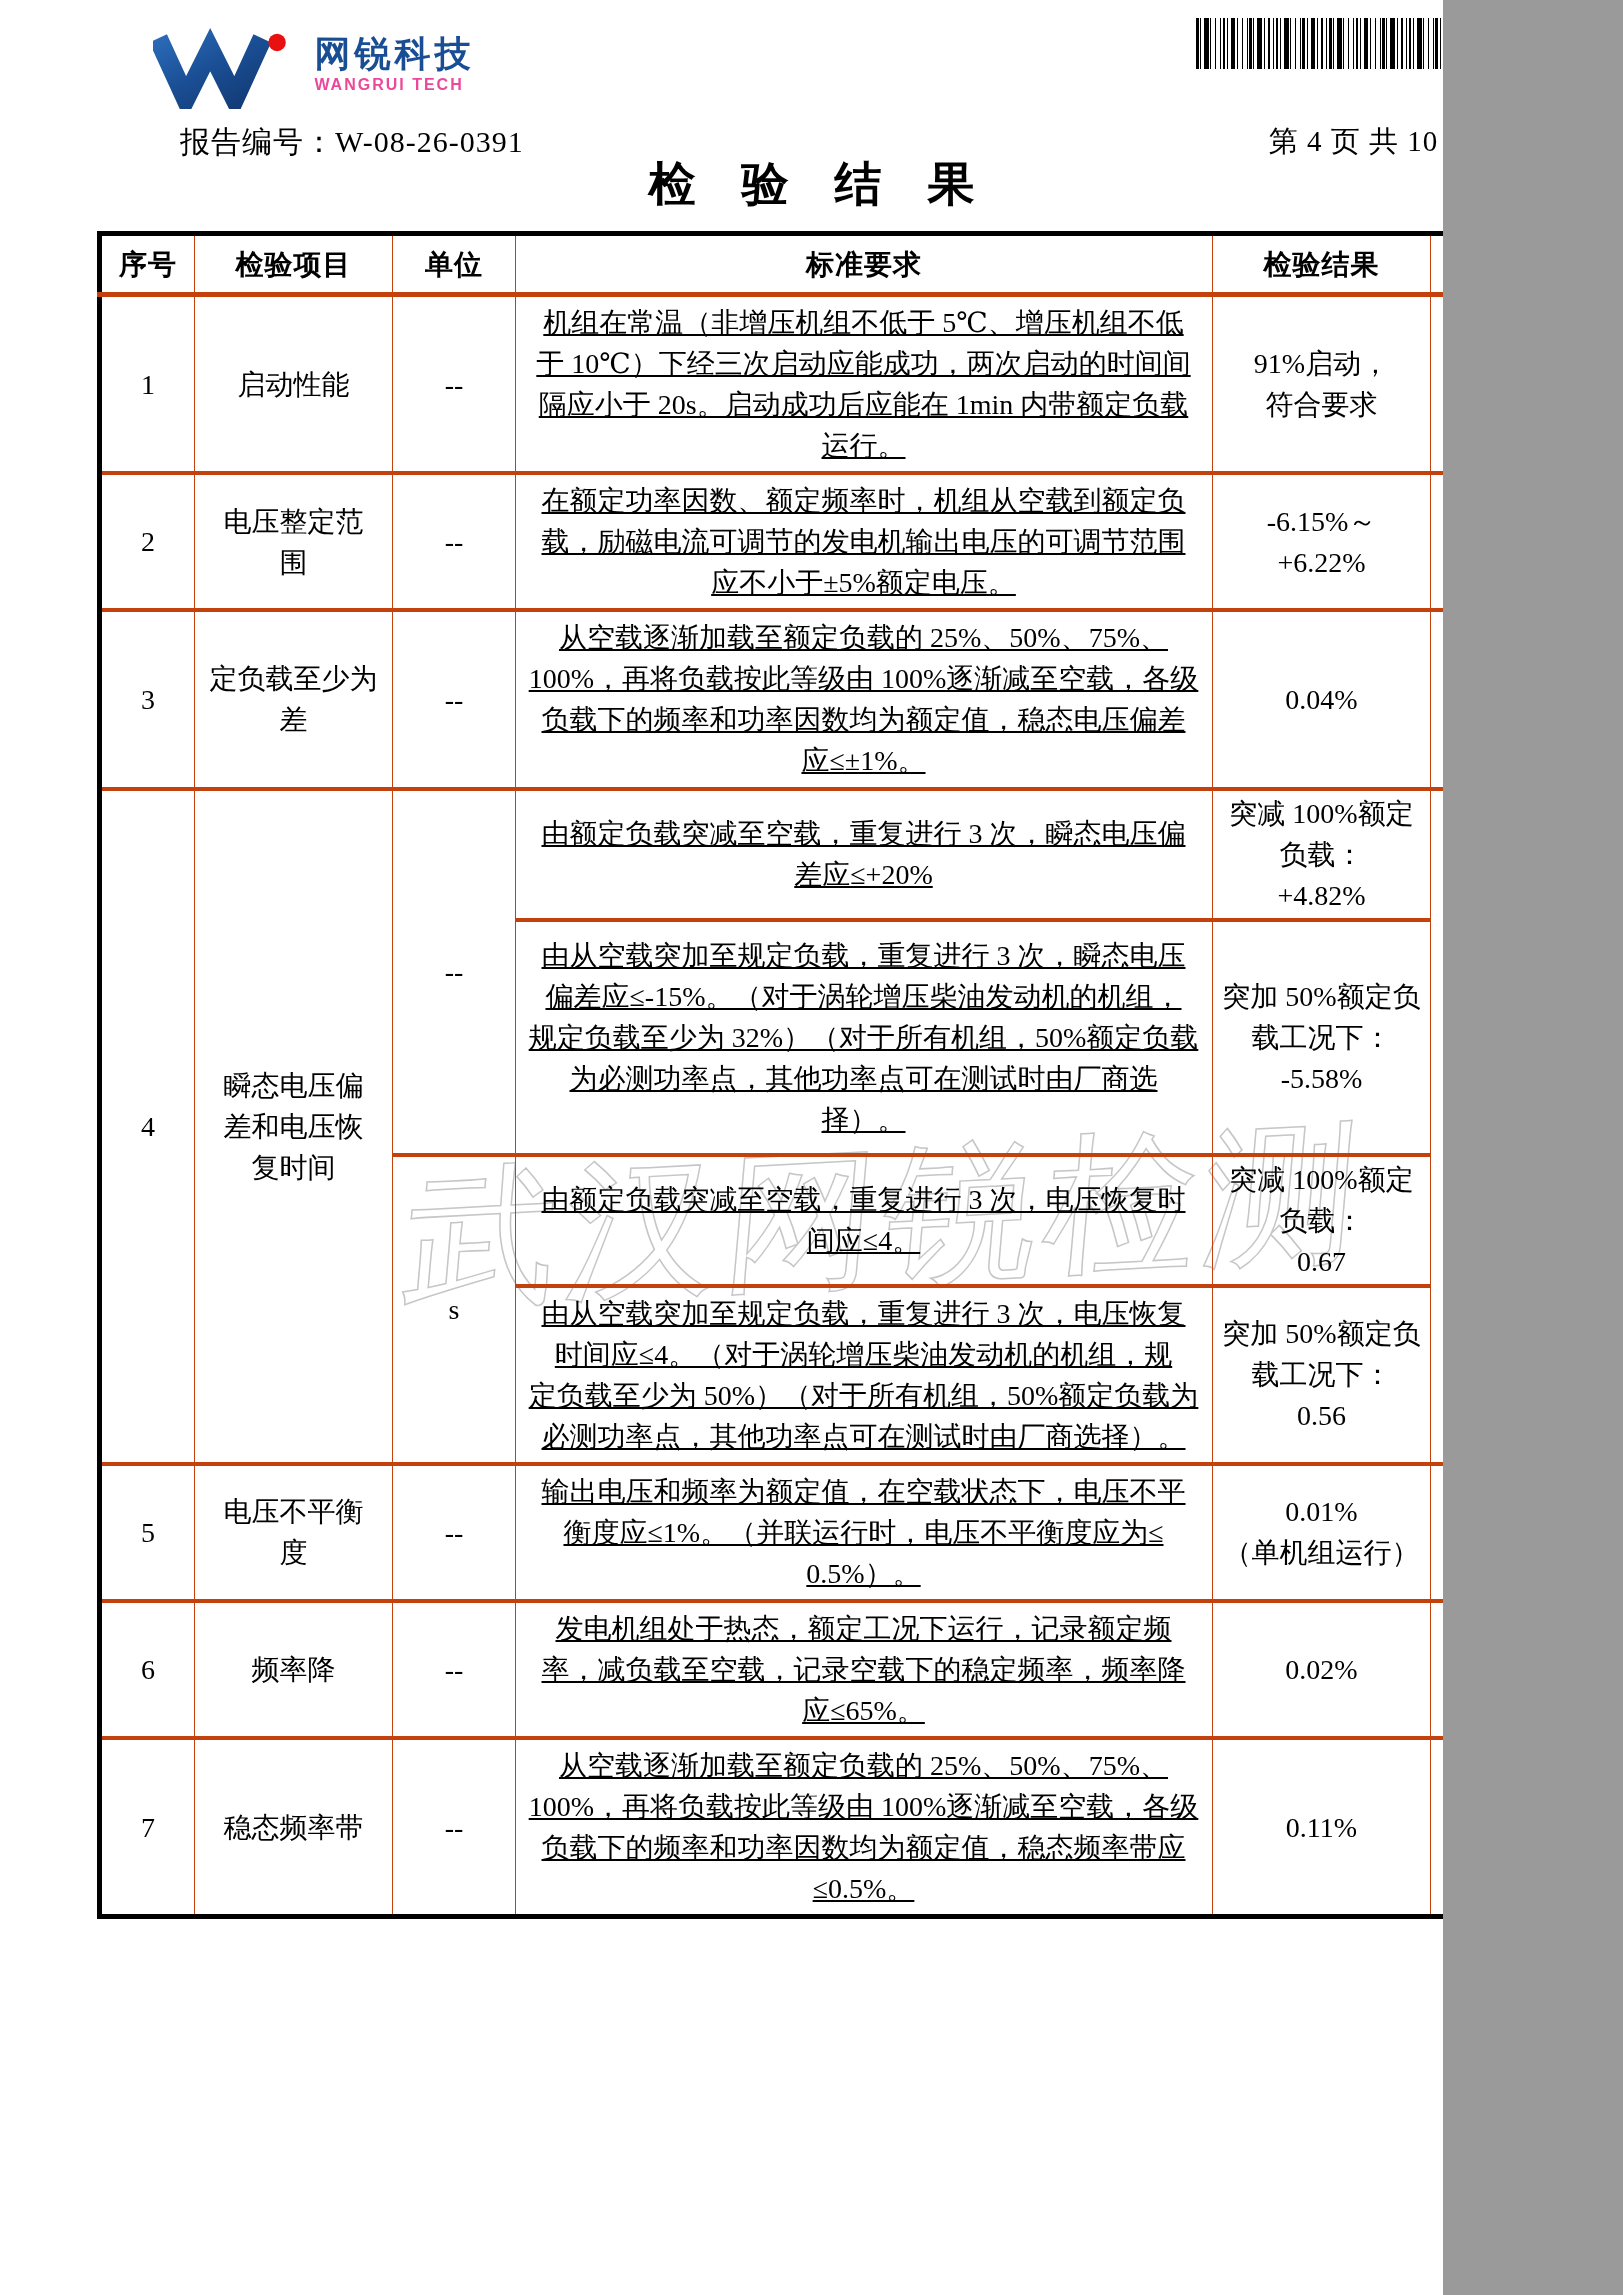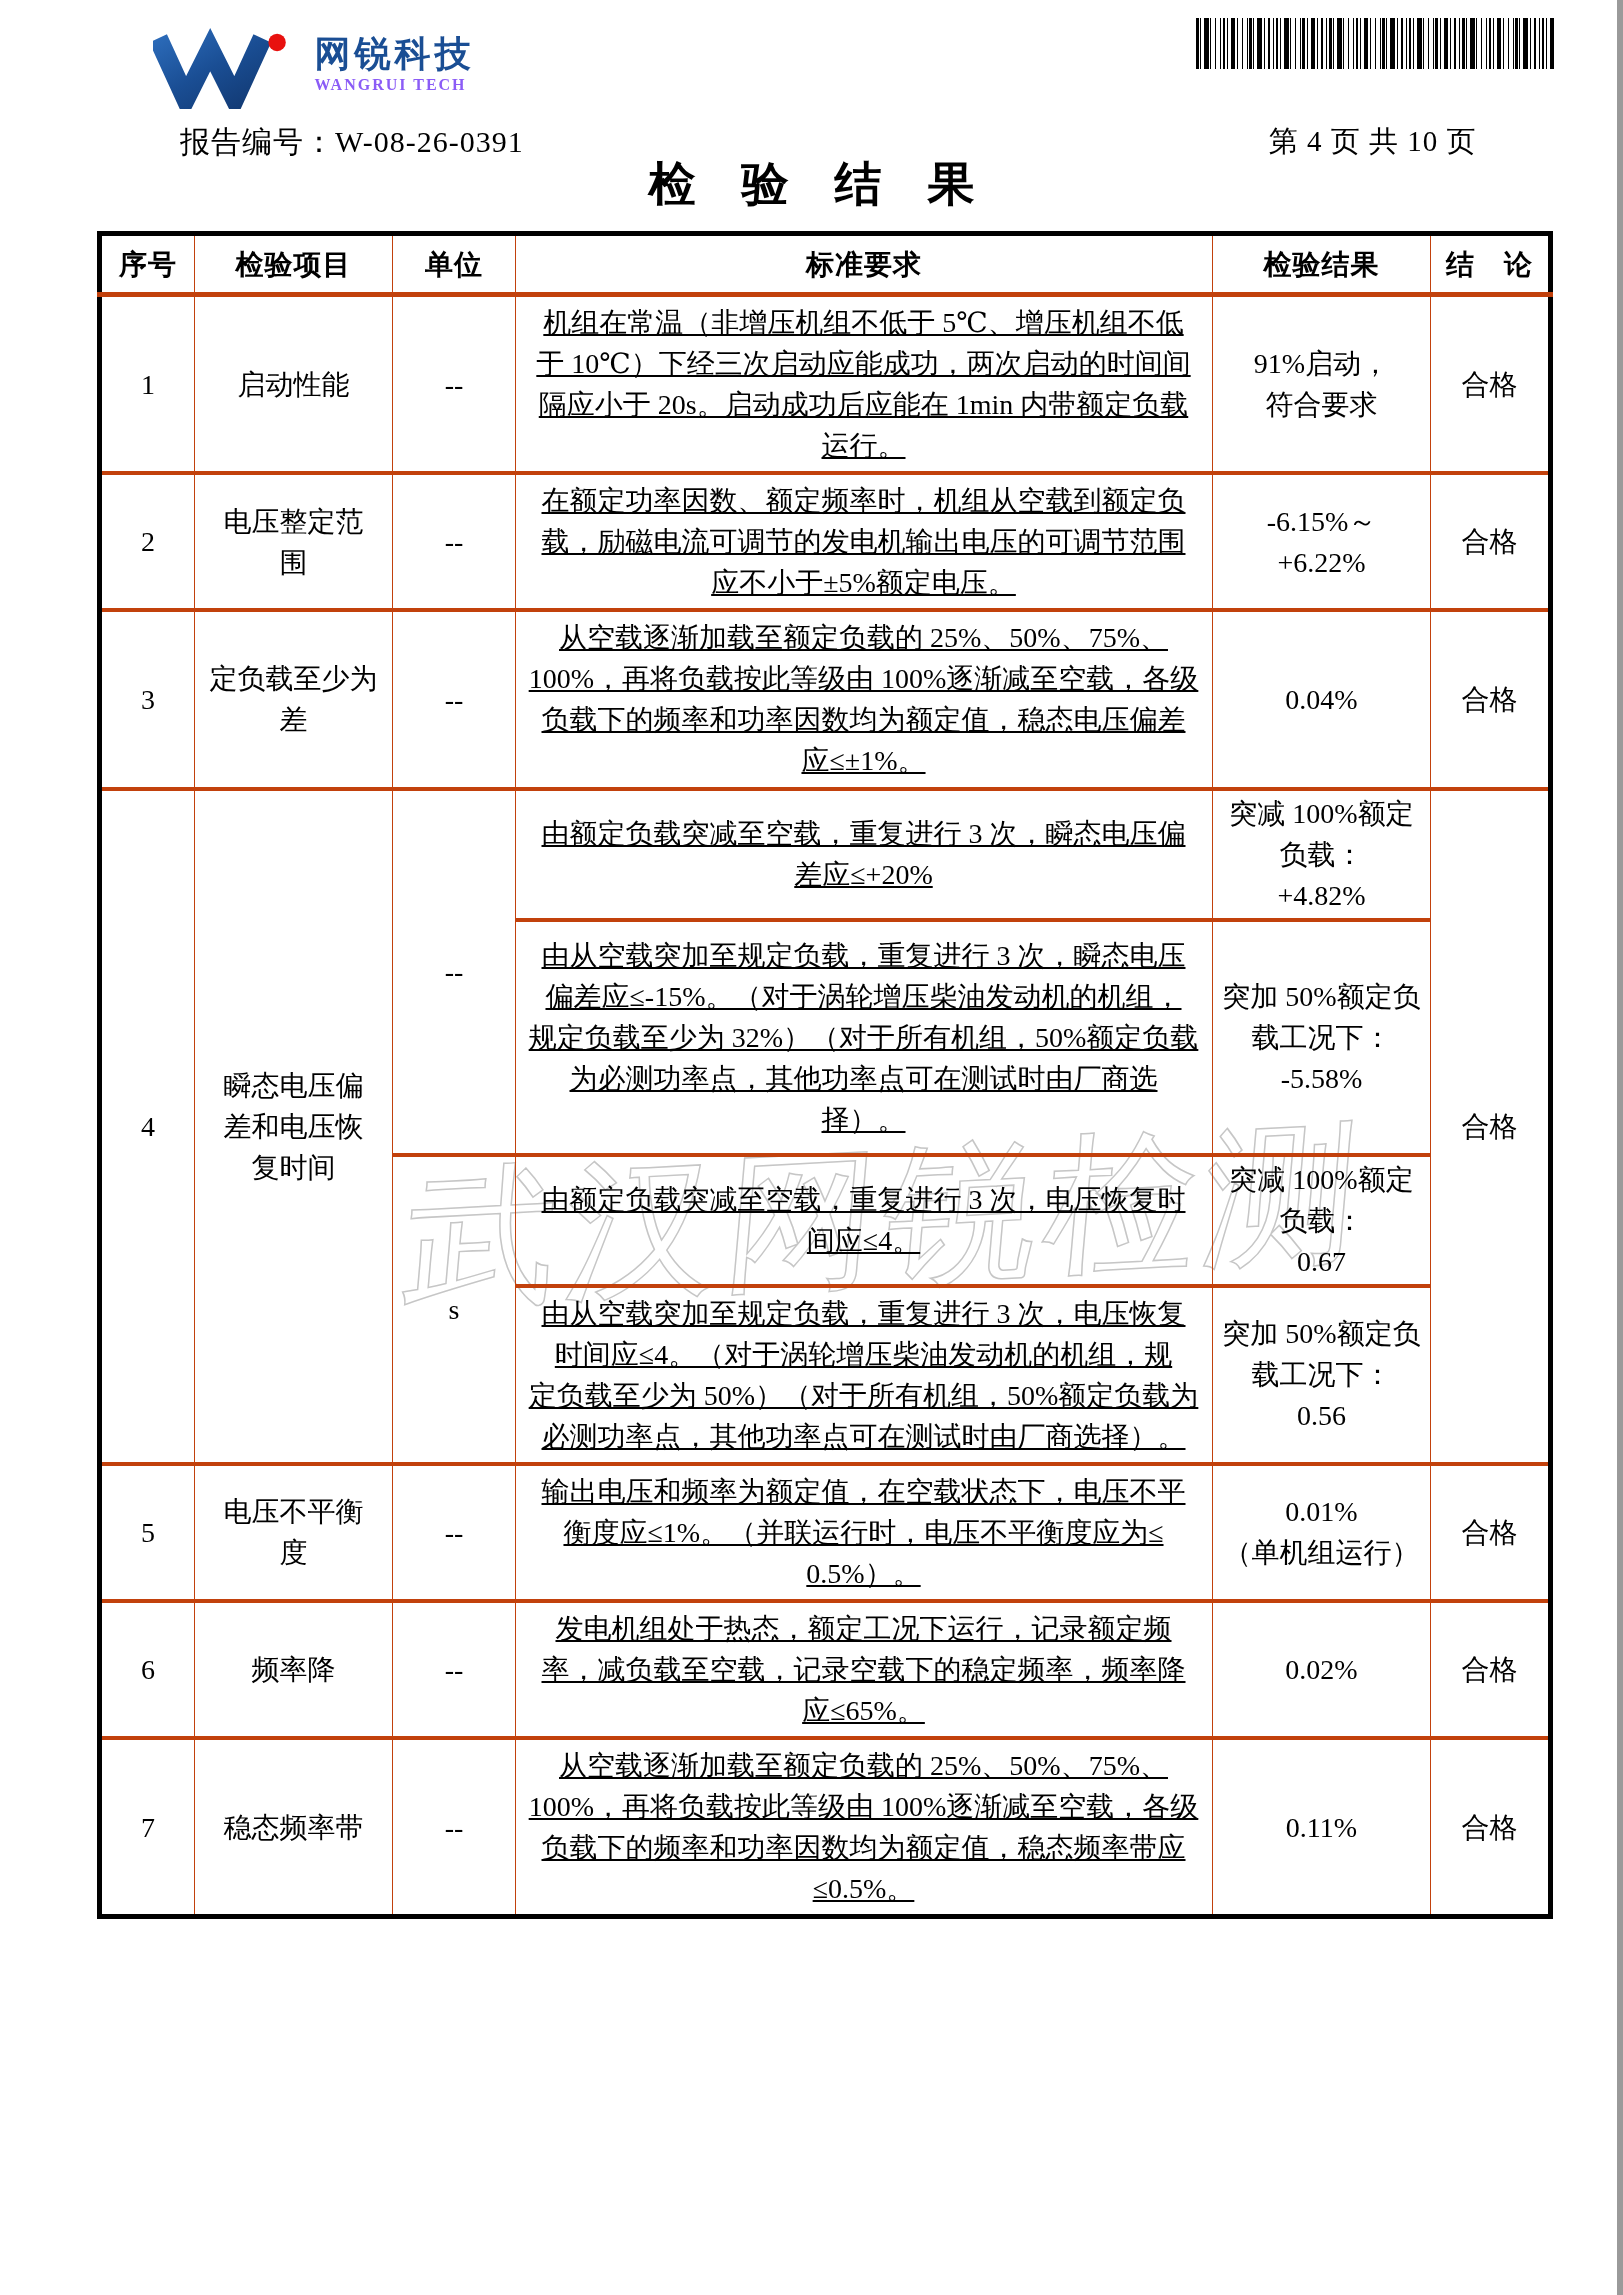--- a/index.html
+++ b/index.html
@@ -1,25 +1,25 @@
 <!DOCTYPE html>
 <html style="font-size:8.2px"><head>
 <meta charset="utf-8">
 <style>
   html,body{margin:0;padding:0;background:#9a9a9a;}
   .page{
-    position:relative;width:1617px;height:2295px;background:#ffffff;
+    position:relative;width:1443px;height:2295px;background:#ffffff;
     font-family:"Liberation Serif","DejaVu Serif",serif;color:#000;overflow:hidden;
   }
   
   .logo{position:absolute;left:153px;top:26.6px;display:flex;align-items:flex-start;}
   .logo-mark{width:143px;height:82px;}
   .logo-text{margin-left:18.4px;margin-top:6.1px;}
   .logo-cn{font-size:36px;font-weight:bold;color:#1a4e94;letter-spacing:4.1px;line-height:41px;font-family:"Liberation Sans",sans-serif;}
-  .logo-en{font-size:16px;font-weight:bold;color:#8b5cf6;letter-spacing:2px;line-height:22.5px;font-family:Liberation Serif, serif;}
+  .logo-en{font-size:16px;font-weight:bold;color:#ec4899;letter-spacing:2px;line-height:22.5px;font-family:Liberation Sans, sans-serif;}
   .barcode{
     position:absolute;left:1196px;top:18.4px;width:358px;height:51px;
     background:
       repeating-linear-gradient(90deg,
         #000 0 2.6px,#fff 2.6px 4.1px,#000 4.1px 5.1px,#fff 5.1px 8.2px,
         #000 8.2px 12.8px,#fff 12.8px 14.3px,#000 14.3px 15.3px,#fff 15.3px 19px,
         #000 19px 20.4px,#fff 20.4px 24px,#000 24px 25px,#fff 25px 26.6px);
   }
   .report-no{position:absolute;left:180px;top:122px;font-size:30px;letter-spacing:1px;}
   .page-indicator{position:absolute;left:1191px;top:122px;width:363px;font-size:29px;text-align:center;letter-spacing:1px;}

